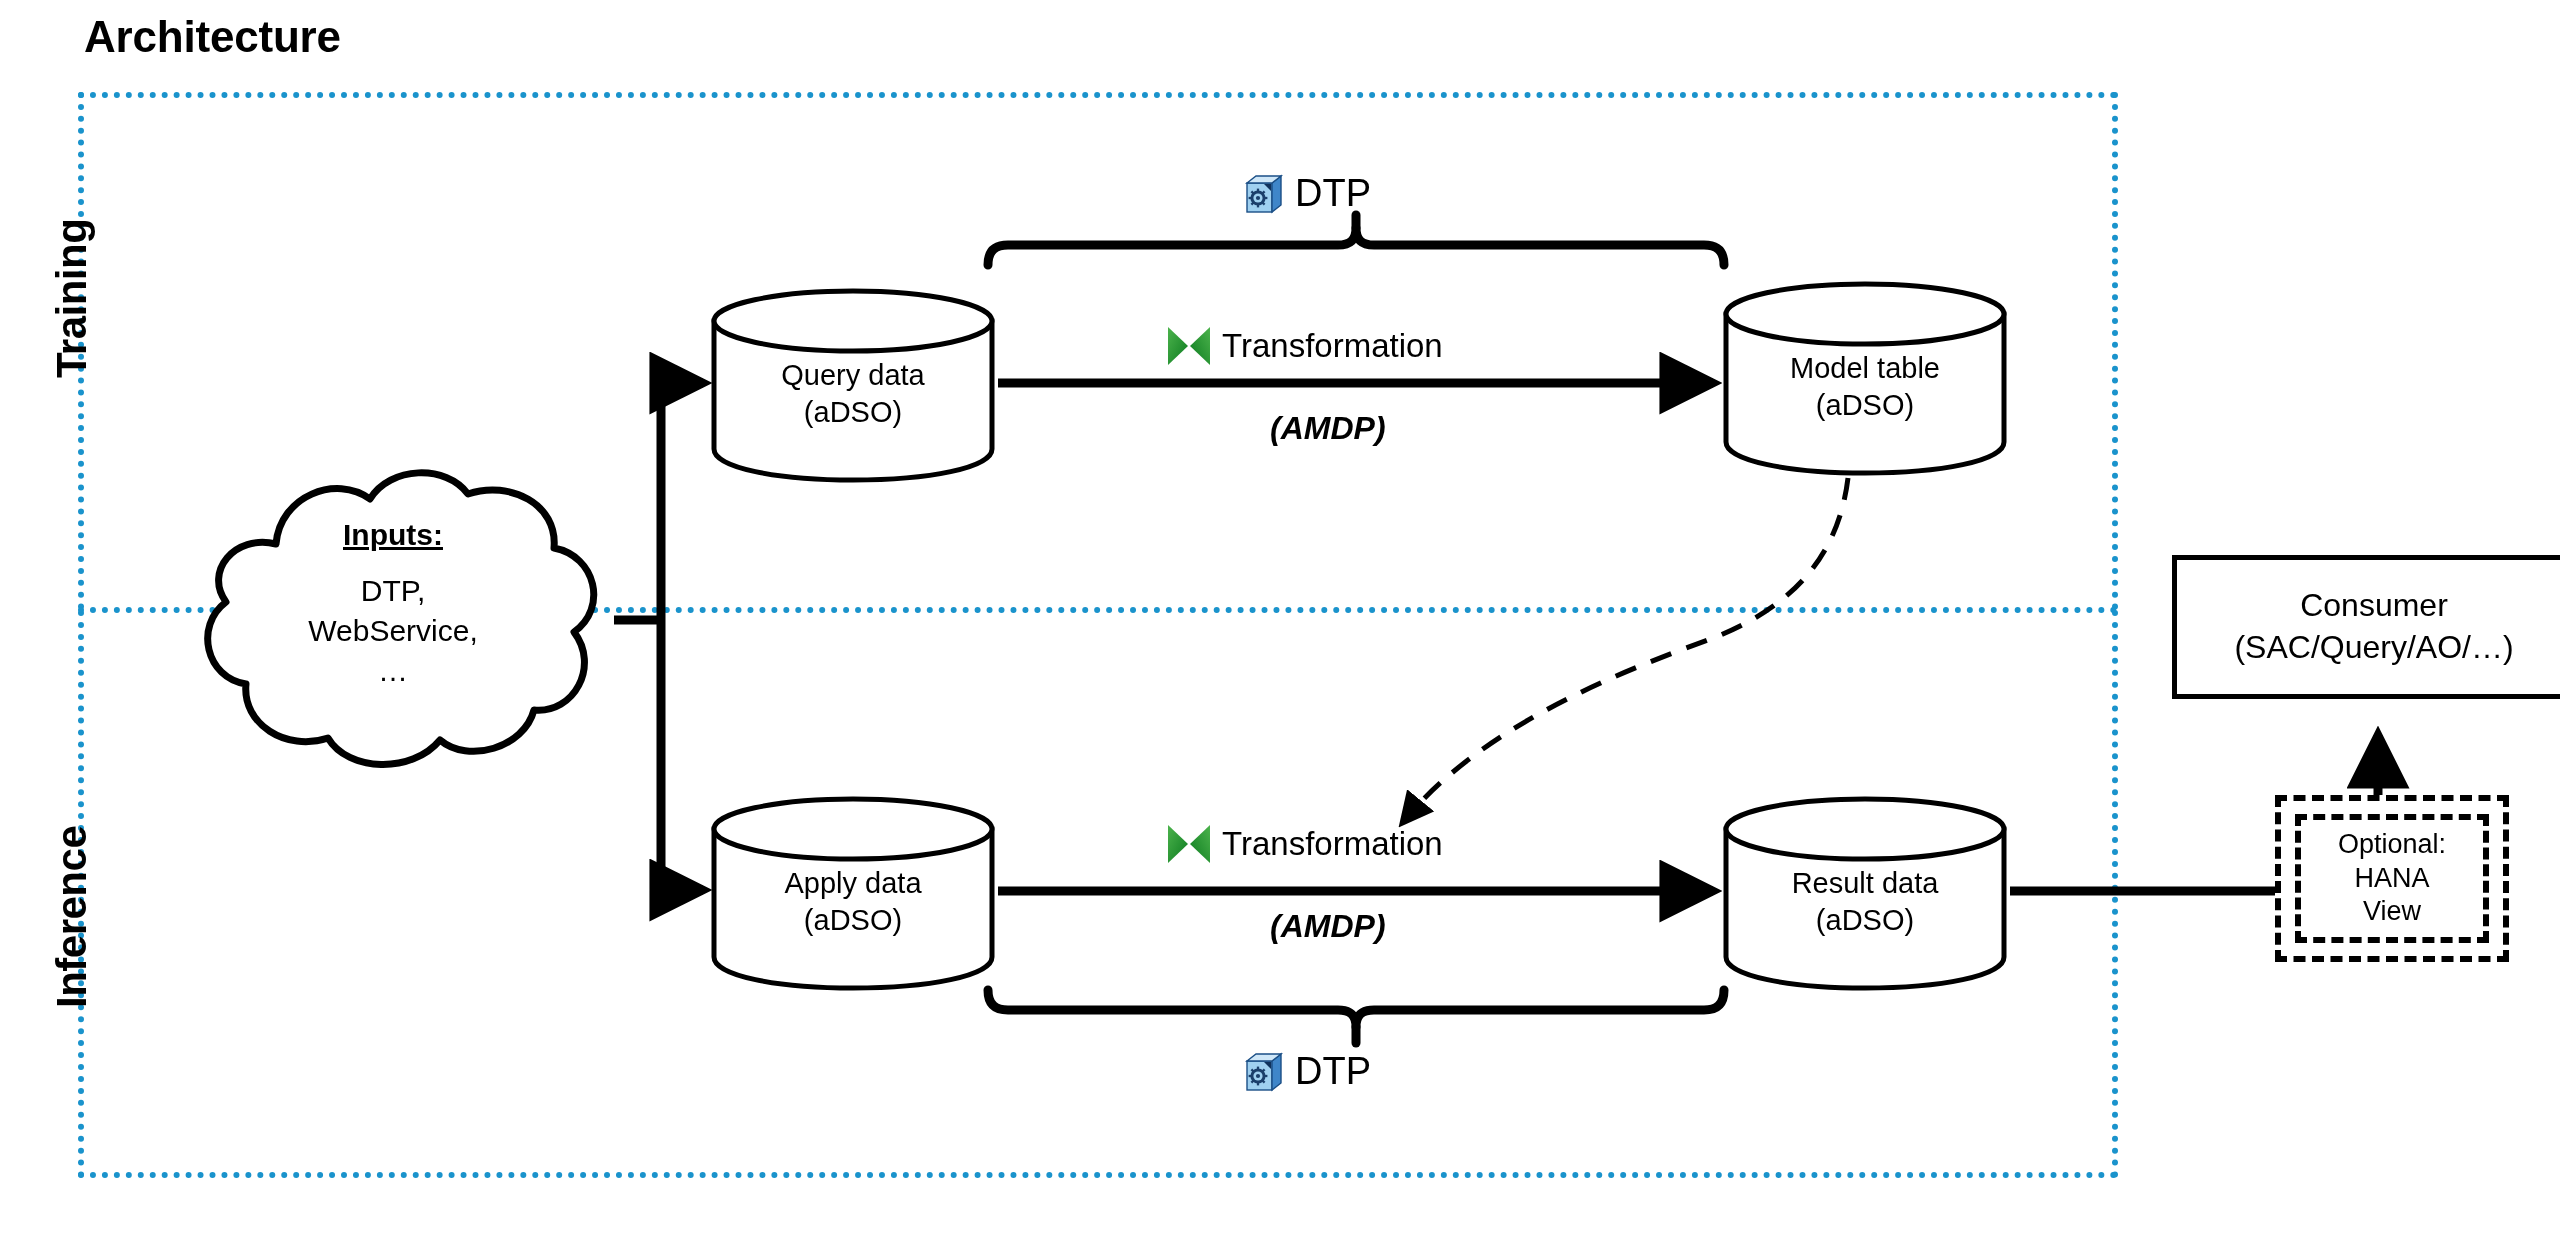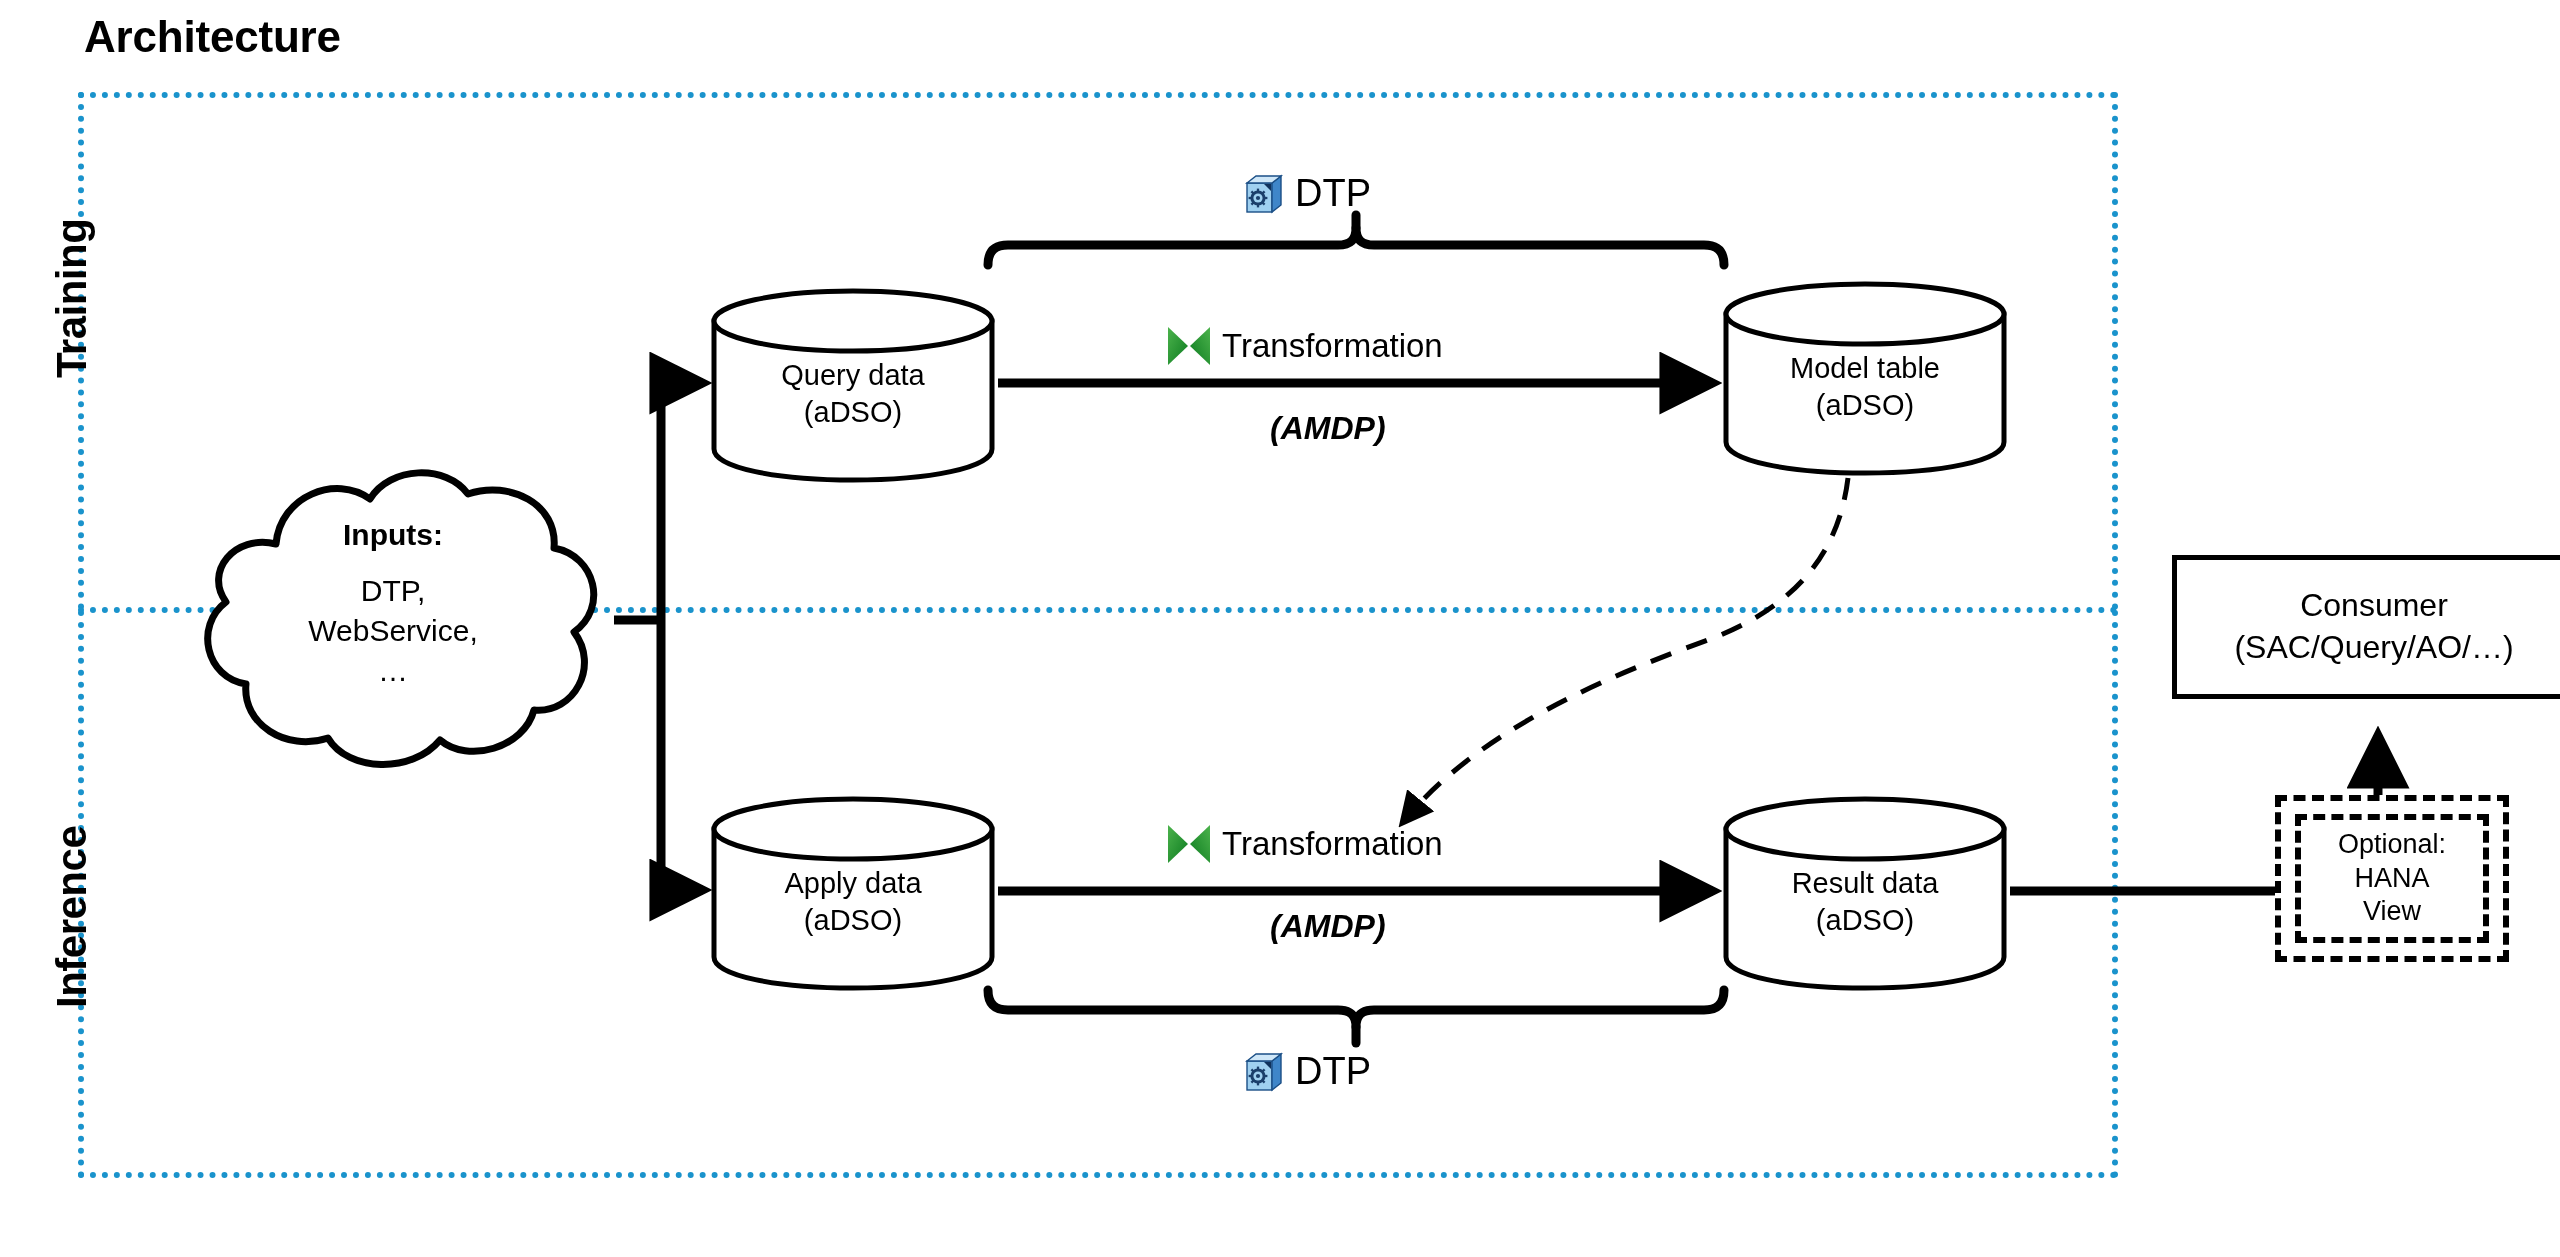--- a/index.html
+++ b/index.html
@@ -95,20 +95,21 @@
     top: 515px;
     width: 380px;
     text-align: center;
     font-size: 30px;
     line-height: 1.33;
   }
   #cloud-text .cloud-heading {
     font-weight: bold;
     display: block;
     margin-bottom: 16px;
+    text-decoration: underline;
   }
   #cloud-text .cloud-line {
     display: block;
   }
 
   
   .cylinder {
     position: absolute;
     width: 290px;
     height: 200px;

